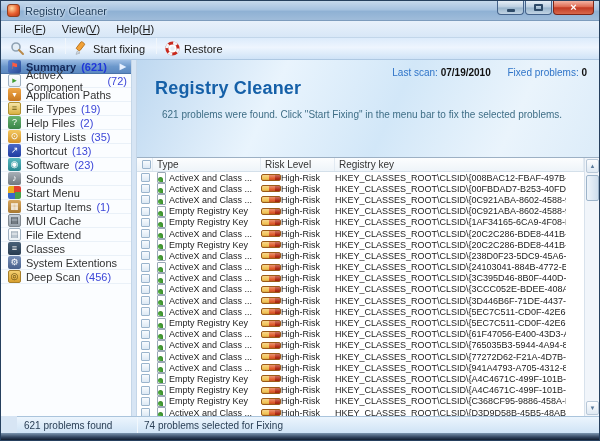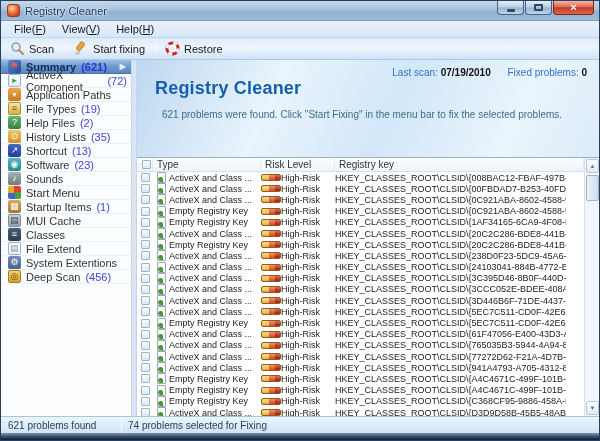--- a/index.html
+++ b/index.html
@@ -107,21 +107,21 @@
   
   .vscroll { position:absolute; top:0; right:0; width:15px; bottom:0; background:#f1f5fa; border-left:1px solid #d8e2ec; }
   .sb-btn { position:absolute; left:1px; width:13px; height:14px; display:flex; align-items:center; justify-content:center;
     font-size:6px; color:#5a7a9a; background:linear-gradient(#fdfdfe,#dfe9f3); border:1px solid #b8c8d8; border-radius:2px; }
   .sb-up { top:1px; } .sb-down { bottom:1px; }
   .sb-thumb { position:absolute; left:1px; top:17px; width:13px; height:26px;
     background:linear-gradient(90deg,#eef4fa,#cfdeed); border:1px solid #9db4ca; border-radius:2px; }
 
   
   .statusbar { height:17px; flex:0 0 17px; display:flex; align-items:center; font-size:10px; color:#2a3f55;
-    background:linear-gradient(#ecf5fd,#cfe3f5); border-top:1px solid #aac4dc; }
+    background:linear-gradient(#ecf5fd,#cfe3f5); border-top:1px solid #aac4dc;margin-left:16px; }
   .status-left { width:120px; flex:0 0 120px; padding-left:7px; }
   .status-div { width:1px; height:100%; background:#b2cade; border-right:1px solid #f2f8fd; }
   .status-right { padding-left:6px; }
 
   .bottomframe { height:7px; flex:0 0 7px; background:linear-gradient(#7c96b0,#31445e 60%,#121e30); }
 </style>
 </head>
 <body>
 
 <div class="window">
@@ -244,28 +244,28 @@
     <span class="count">(1)</span>
 
   </div>
         <div class="side-item">
     <span class="s-icon i-mui-cache"></span>
     <span class="s-label">MUI Cache</span>
     <span class="count"></span>
 
   </div>
         <div class="side-item">
+    <span class="s-icon i-file-extend"></span>
+    <span class="s-label">File Extend</span>
+    <span class="count"></span>
+
+  </div>
+        <div class="side-item">
     <span class="s-icon i-classes"></span>
     <span class="s-label">Classes</span>
-    <span class="count"></span>
-
-  </div>
-        <div class="side-item">
-    <span class="s-icon i-file-extend"></span>
-    <span class="s-label">File Extend</span>
     <span class="count"></span>
 
   </div>
         <div class="side-item">
     <span class="s-icon i-system-extentions"></span>
     <span class="s-label">System Extentions</span>
     <span class="count"></span>
 
   </div>
         <div class="side-item">

